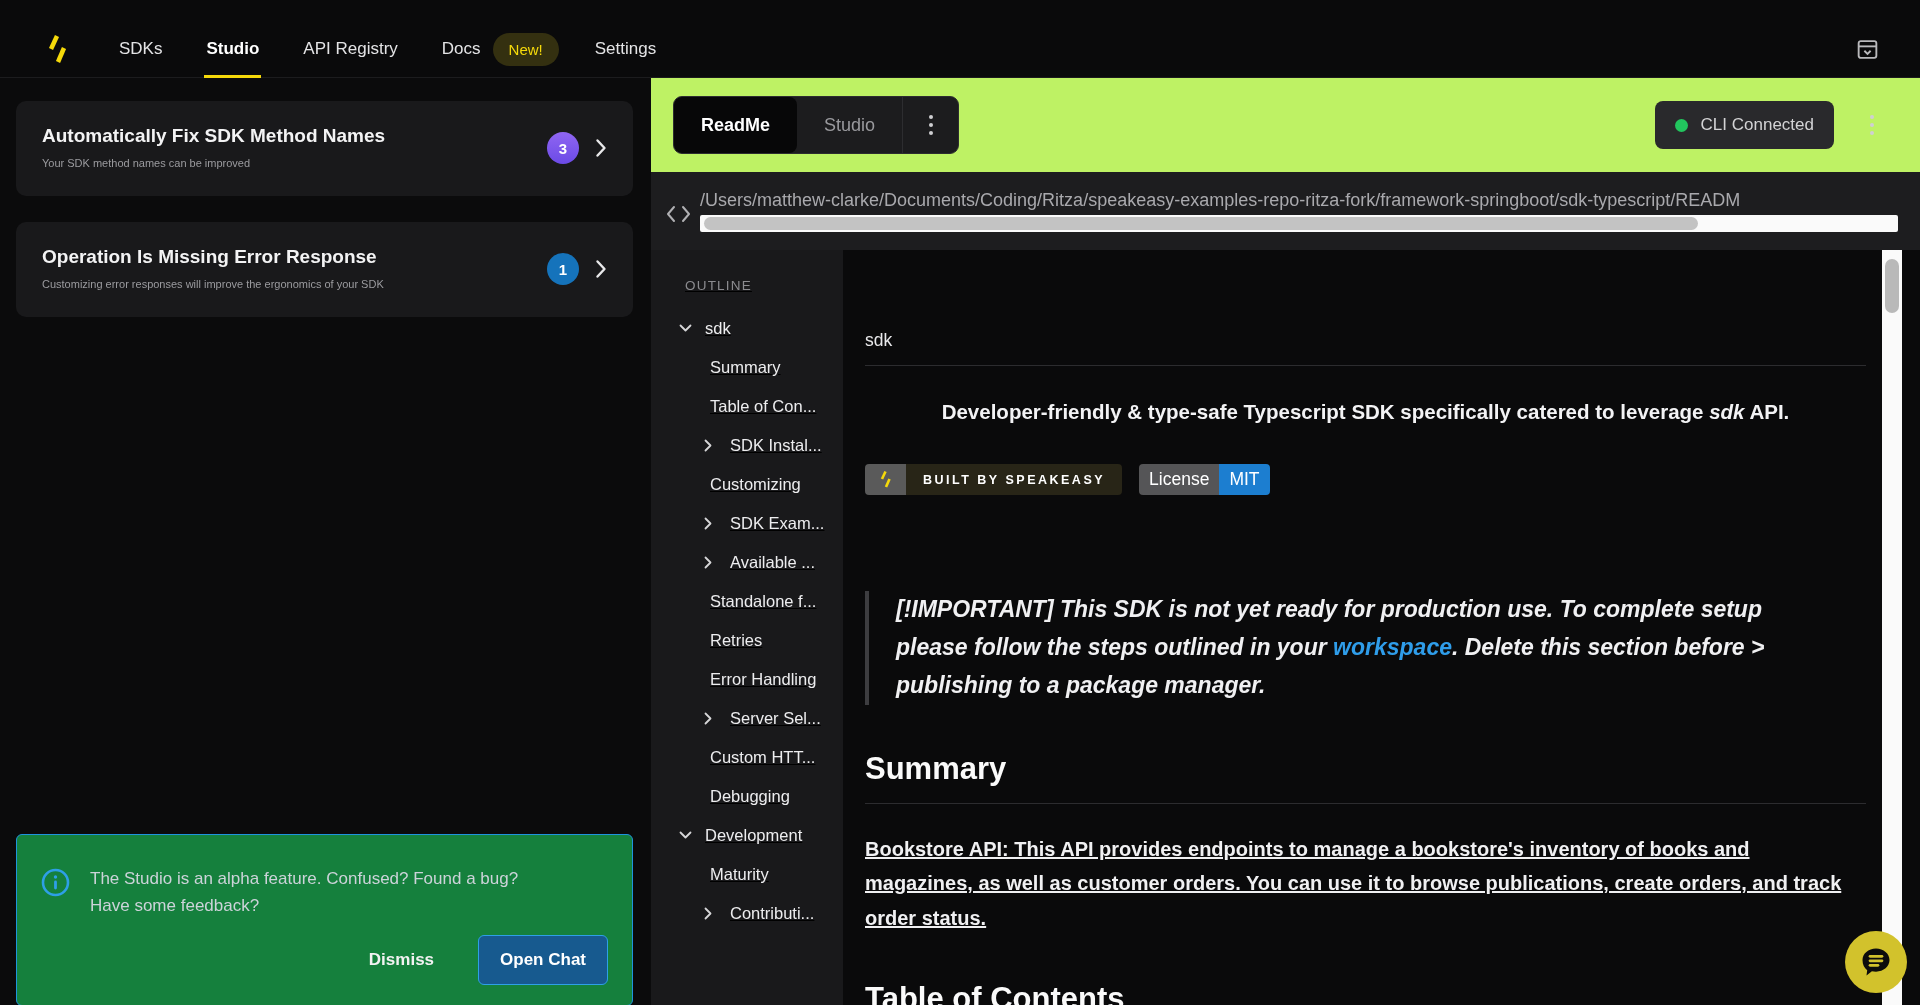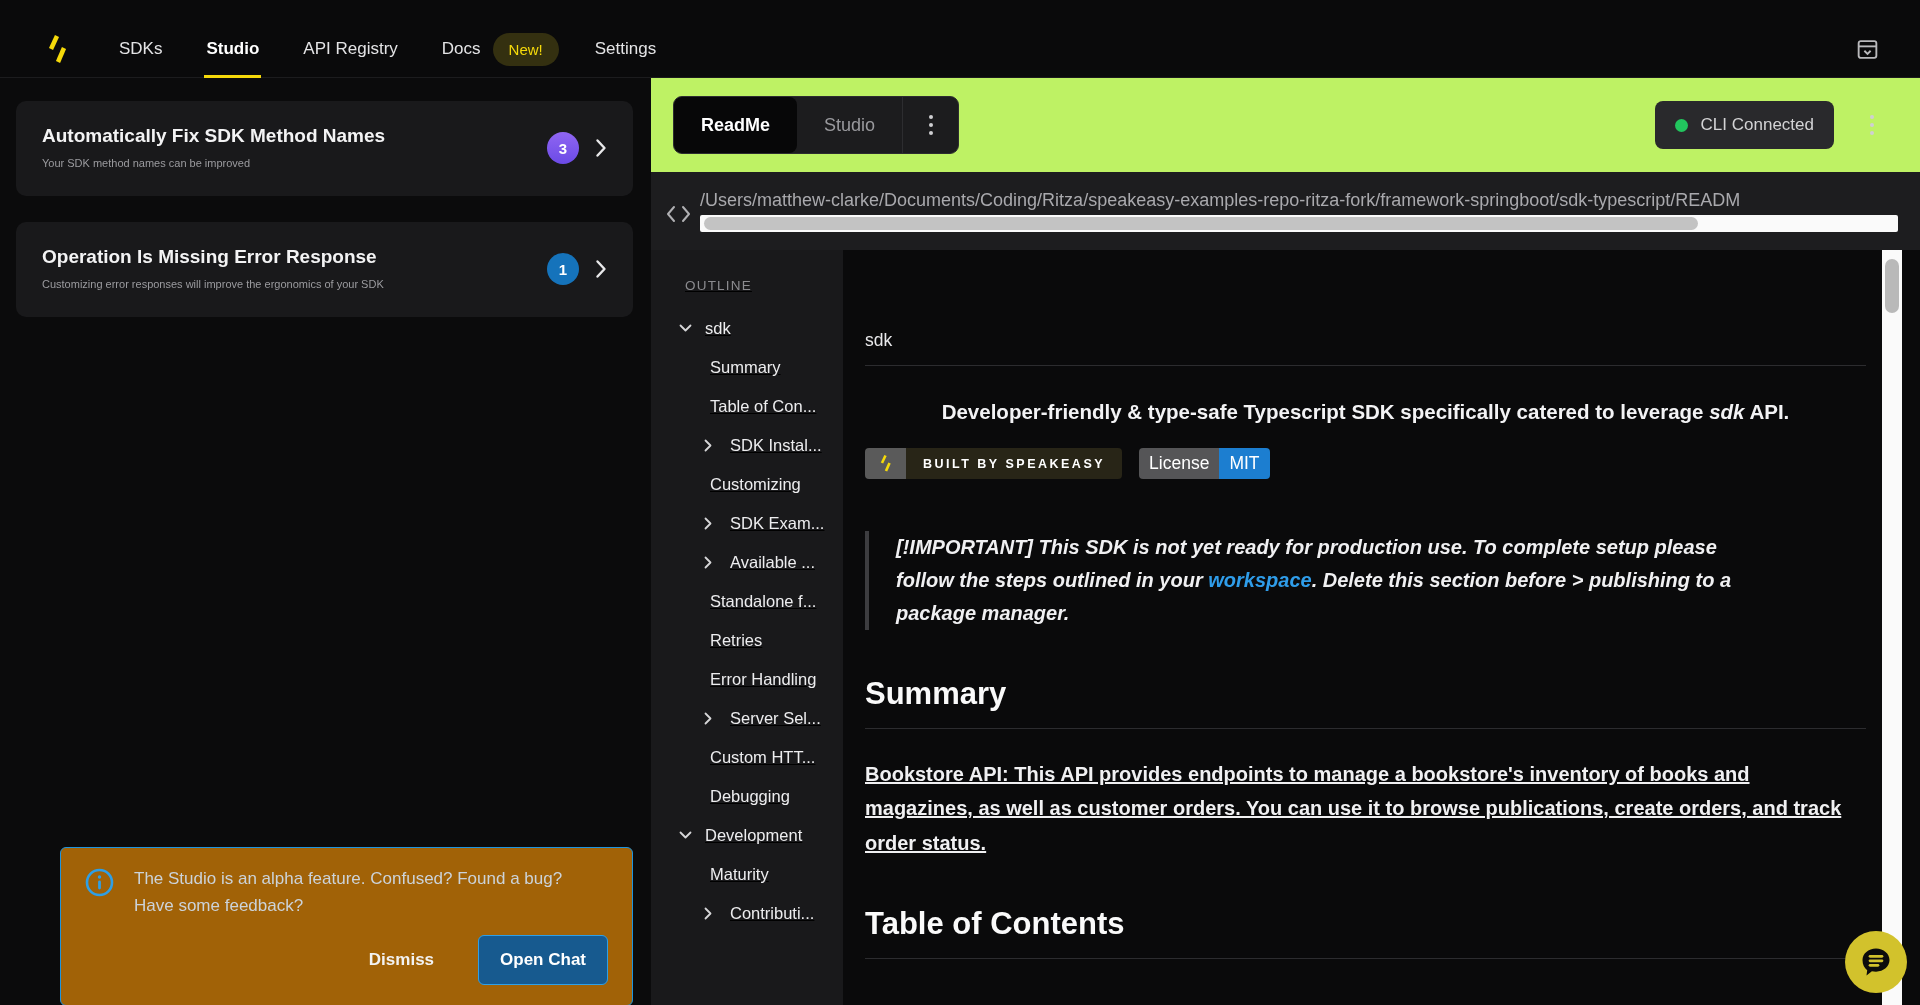--- a/index.html
+++ b/index.html
@@ -32,22 +32,22 @@
   .issue-title { font-size:19px; font-weight:bold; color:#f3f3f4; margin-bottom:9px; }
   .issue-sub { font-size:11px; color:#9b9b9f; line-height:1.45; max-width:430px; }
   .count-badge { width:32px; height:32px; border-radius:50%; flex:none;
     display:flex; align-items:center; justify-content:center;
     color:#fff; font-size:15px; font-weight:bold; margin-right:16px; }
   .count-purple { background:linear-gradient(180deg,#9066f2,#6b4ae6); }
   .count-blue   { background:#1573bb; }
   .card-chev { flex:none; display:flex; cursor:pointer; }
 
   
-  .alert { margin-top:auto; border:1.5px solid #1f94dd; background:#a16207;
-    border-radius:6px; padding:15px 24px 20px;margin-left:44px; }
+  .alert { margin-top:auto; border:1.5px solid #1f94dd; background:#15803d;
+    border-radius:6px; padding:28px 24px 20px; }
   .alert-row { display:flex; gap:20px; }
   .alert-msg { color:#ccd3d9; font-size:17px; line-height:1.6; max-width:445px; padding-top:2px; }
   .alert-actions { display:flex; justify-content:flex-end; align-items:center;
     gap:44px; margin-top:16px; }
   .dismiss-btn { color:#f2f2f2; font-weight:bold; font-size:17px; background:none;
     border:none; cursor:pointer; font-family:inherit; }
   .open-chat-btn { background:#175a8f; border:1.5px solid #2e9fe6; color:#fff;
     font-weight:bold; font-size:17px; padding:14px 21px; border-radius:6px;
     cursor:pointer; font-family:inherit; }
 
@@ -96,31 +96,31 @@
   .v-scrollbar { width:20px; flex:none; background:#fafafa; position:relative; cursor:pointer; }
   .v-thumb { position:absolute; top:9px; left:3px; width:14px; height:54px;
     background:#b9b9b9; border-radius:7px; }
   .right-gutter { width:18px; flex:none; background:#0a0a0b; }
 
   
   .md-h1-small { margin-top:80px; font-size:17.5px; color:#e9e9eb;
     padding-bottom:14px; border-bottom:1px solid #2c2c2f; }
   .md-desc { margin-top:34px; font-size:20.5px; font-weight:bold; color:#f3f3f5;text-align:center; }
   .md-desc em { font-style:italic; }
-  .badges { display:flex; gap:17px; margin-top:24px; align-items:flex-start; }
+  .badges { display:flex; gap:17px; margin-top:40px; align-items:flex-start; }
   .badge-speakeasy { display:flex; height:31px; border-radius:4px; overflow:hidden; cursor:pointer; }
   .bs-left { width:41px; background:#5a5a5a; display:flex; align-items:center; justify-content:center; }
   .bs-right { background:#282517; color:#fff; font-size:12.5px; font-weight:bold;
     letter-spacing:2.5px; display:flex; align-items:center; padding:0 17px; }
   .badge-license { display:flex; height:31px; border-radius:4px; overflow:hidden;
     font-size:17.5px; cursor:pointer; }
   .bl-left { background:#555557; color:#fff; display:flex; align-items:center; padding:0 10px; }
   .bl-right { background:#1c7ed0; color:#fff; display:flex; align-items:center; padding:0 10px; }
-  .md-quote { margin-top:52px; border-left:4px solid #3d3d40; padding-left:27px;
-    font-style:italic; font-weight:bold; font-size:20px; line-height:1.65;
+  .md-quote { margin-top:96px; border-left:4px solid #3d3d40; padding-left:27px;
+    font-style:italic; font-weight:bold; font-size:23px; line-height:1.65;
     color:#f0f0f2; max-width:905px; }
   .md-quote a { color:#2f9dea; text-decoration:none; cursor:pointer; }
   .md-h2 { margin-top:46px; font-size:31px; font-weight:bold; color:#fafafa;
     padding-bottom:16px; border-bottom:1px solid #2c2c2f; }
   .md-para { margin-top:28px; font-size:20px; font-weight:600; line-height:1.72;
     color:#f0f0f2; max-width:990px;text-decoration:underline; }
 
   
   .chat-fab { position:absolute; right:13px; bottom:12px; width:62px; height:62px;
     border-radius:50%; background:#d2c22c; display:flex; align-items:center;

